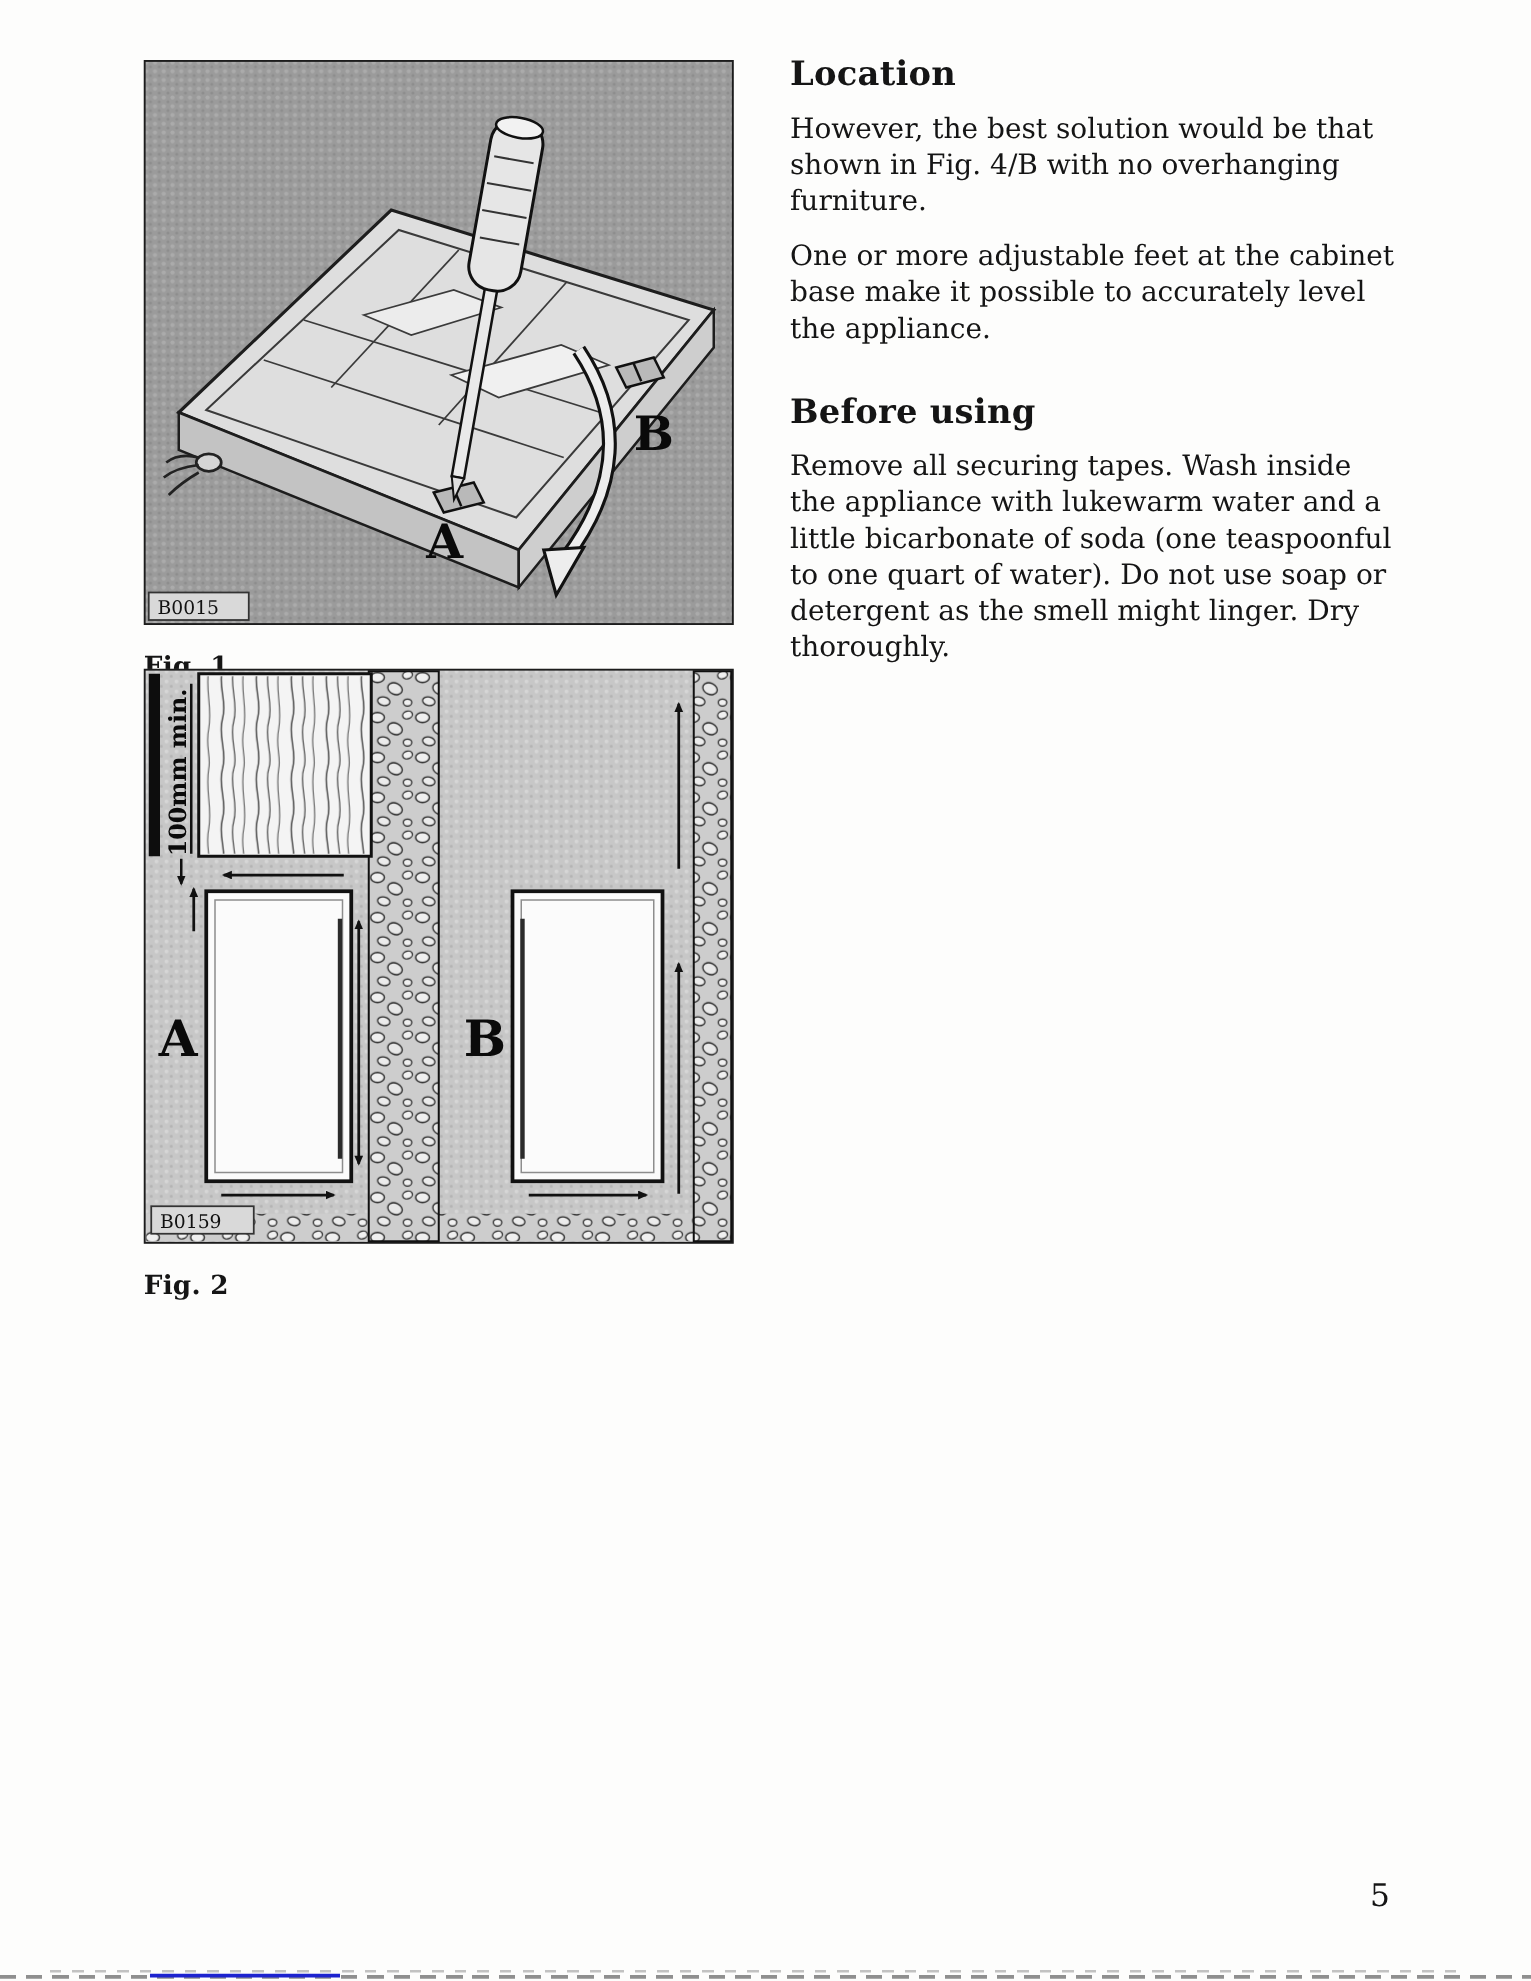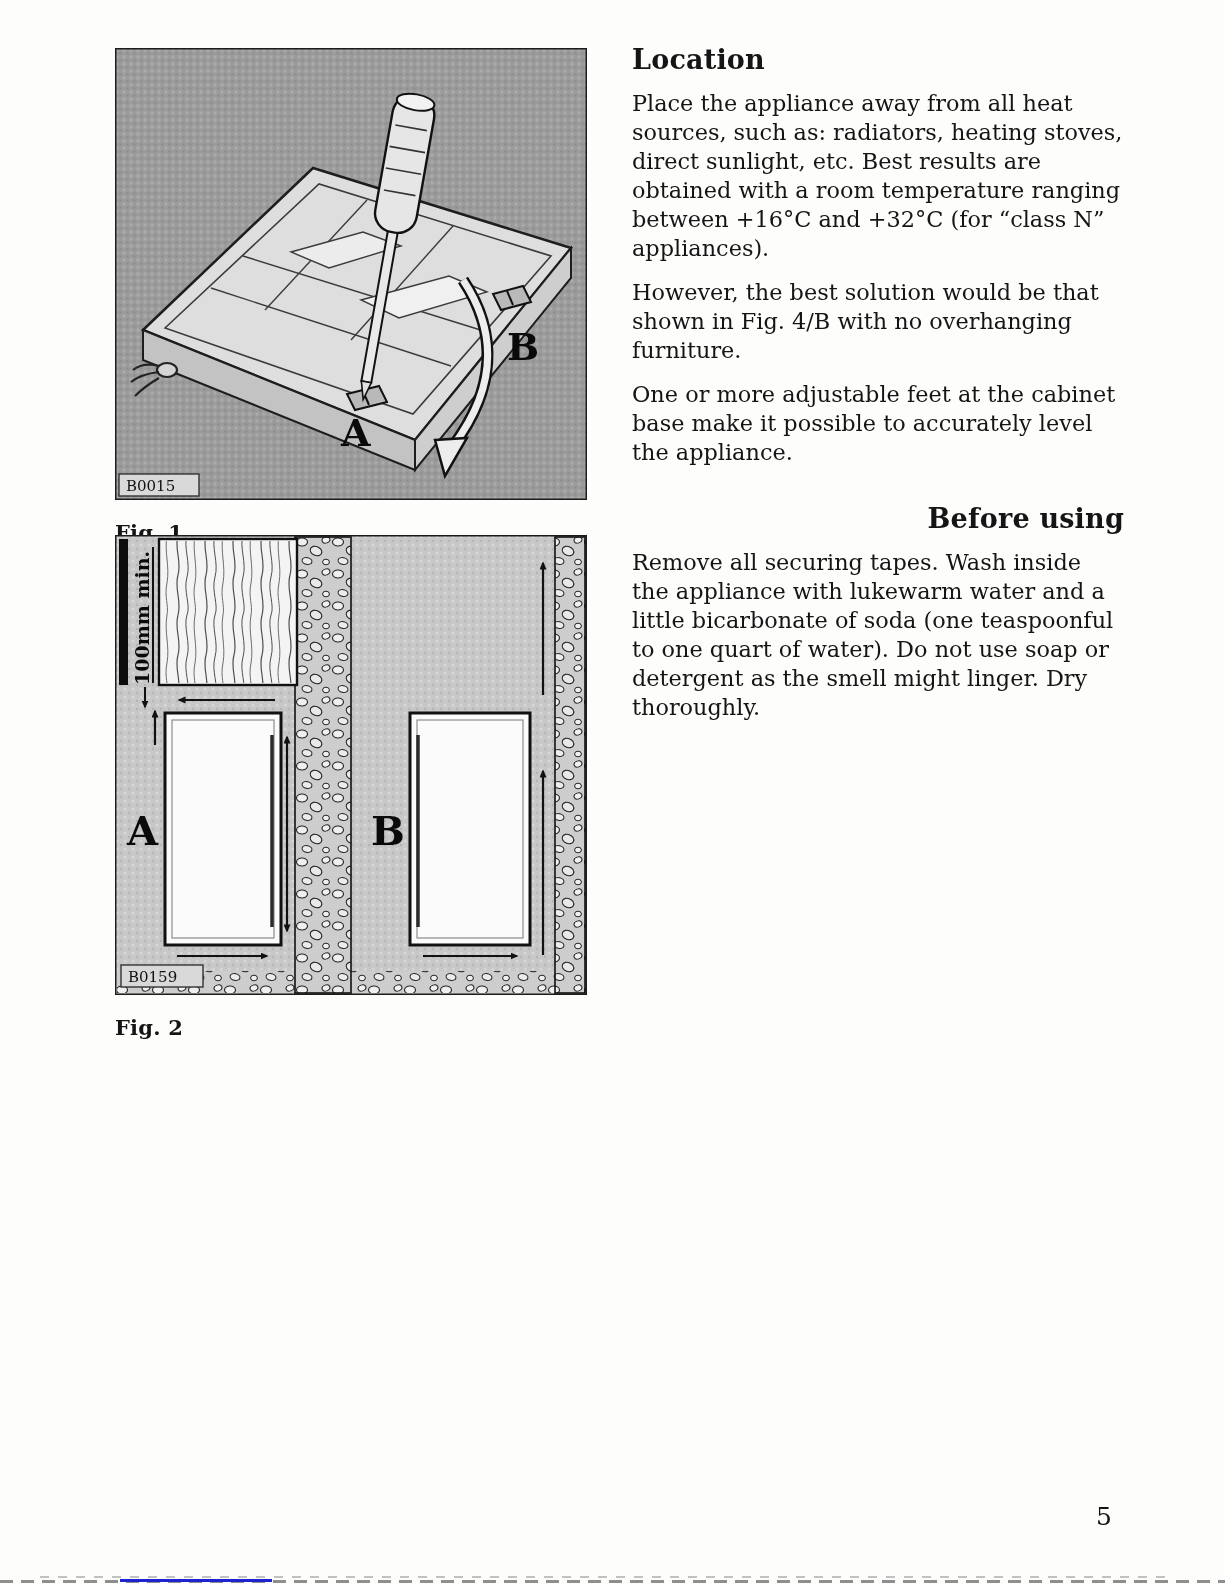--- a/index.html
+++ b/index.html
@@ -25,21 +25,21 @@
   .text-col{
     position:absolute;
     left:632px;top:44px;width:492px;
   }
   .heading{
     font-size:27px;
     font-weight:bold;
     margin:0 0 14px 0;
     letter-spacing:.2px;
   }
-  .heading.second{margin-top:36px;text-align:right;}
+  .heading.second{margin-top:36px;}
   p.body{
     font-size:22.4px;
     line-height:29px;
     margin:0 0 15px 0;
   }
   p.body.tight{margin-bottom:0;}
   .page-number{
     position:absolute;
     left:1096px;top:1502px;
     font-size:25px;
@@ -216,21 +216,20 @@
       <g>
         <rect x="6" y="430" width="82" height="22" fill="#d9d9d9" stroke="#333" stroke-width="1.4"></rect>
         <text x="13" y="447" font-size="15" fill="#111">B0159</text>
       </g>
     </svg>
     <div class="fig-caption">Fig. 2</div>
   </div>
 
   <div class="text-col">
     <h2 class="heading">Location</h2>
-    <p class="body">Place the appliance away from all heat sources, such as: radiators, heating stoves, direct sunlight, etc. Best results are obtained with a room temperature ranging between +16°C and +32°C (for “class N” appliances).</p>
     <p class="body">However, the best solution would be that shown in Fig. 4/B with no overhanging furniture.</p>
     <p class="body">One or more adjustable feet at the cabinet base make it possible to accurately level the appliance.</p>
 
     <h2 class="heading second">Before using</h2>
     <p class="body">Remove all securing tapes. Wash inside the appliance with lukewarm water and a little bicarbonate of soda (one teaspoonful to one quart of water). Do not use soap or detergent as the smell might linger. Dry thoroughly.</p>
   </div>
 
   <div class="page-number">5</div>
 
   <div class="scan-dash2"></div>

